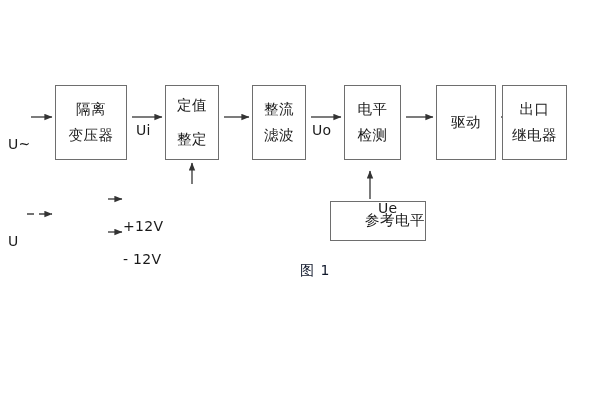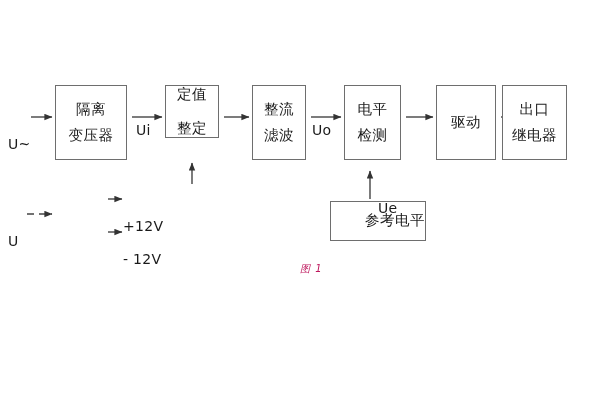--- a/index.html
+++ b/index.html
@@ -42,25 +42,24 @@
     position: absolute;
     color: #1a1a1a;
     font-size: 13.5px;
     white-space: nowrap;
     letter-spacing: 0.3px;
     margin-top: 28px;
   }
   .lbl.big { font-size: 14px; }
   .cap {
     position: absolute;
-    color: #be185d;
-    font-size: 10px;
+    color: #0f172a;
+    font-size: 14px;
     white-space: nowrap;
     letter-spacing: 1px;
-    font-style: italic;
   }
   svg.wires {
     position: absolute;
     left: 0; top: 0;
     width: 600px;
     height: 400px;
     pointer-events: none;
   }
 </style>
 </head>
@@ -121,21 +120,21 @@
     <g>
       <line x1="370" y1="199" x2="370" y2="171" stroke="#444444" stroke-width="1.4" marker-end="url(#ahu)"></line>
     </g>
   </svg>
 
   <div class="blk" style="left:55px; top:85px; width:72px; height:75px;">
     <span class="ln">隔离</span>
     <span class="ln">变压器</span>
   </div>
 
-  <div class="blk" style="left:165px; top:85px; width:54px; height:53px;gap:8px;">
+  <div class="blk" style="left:165px; top:85px; width:54px; height:75px;gap:8px;">
     <span class="ln">定值</span>
     <span class="ln">整定</span>
   </div>
 
   <div class="blk" style="left:252px; top:85px; width:54px; height:75px;">
     <span class="ln">整流</span>
     <span class="ln">滤波</span>
   </div>
 
   <div class="blk" style="left:344px; top:85px; width:57px; height:75px;">

